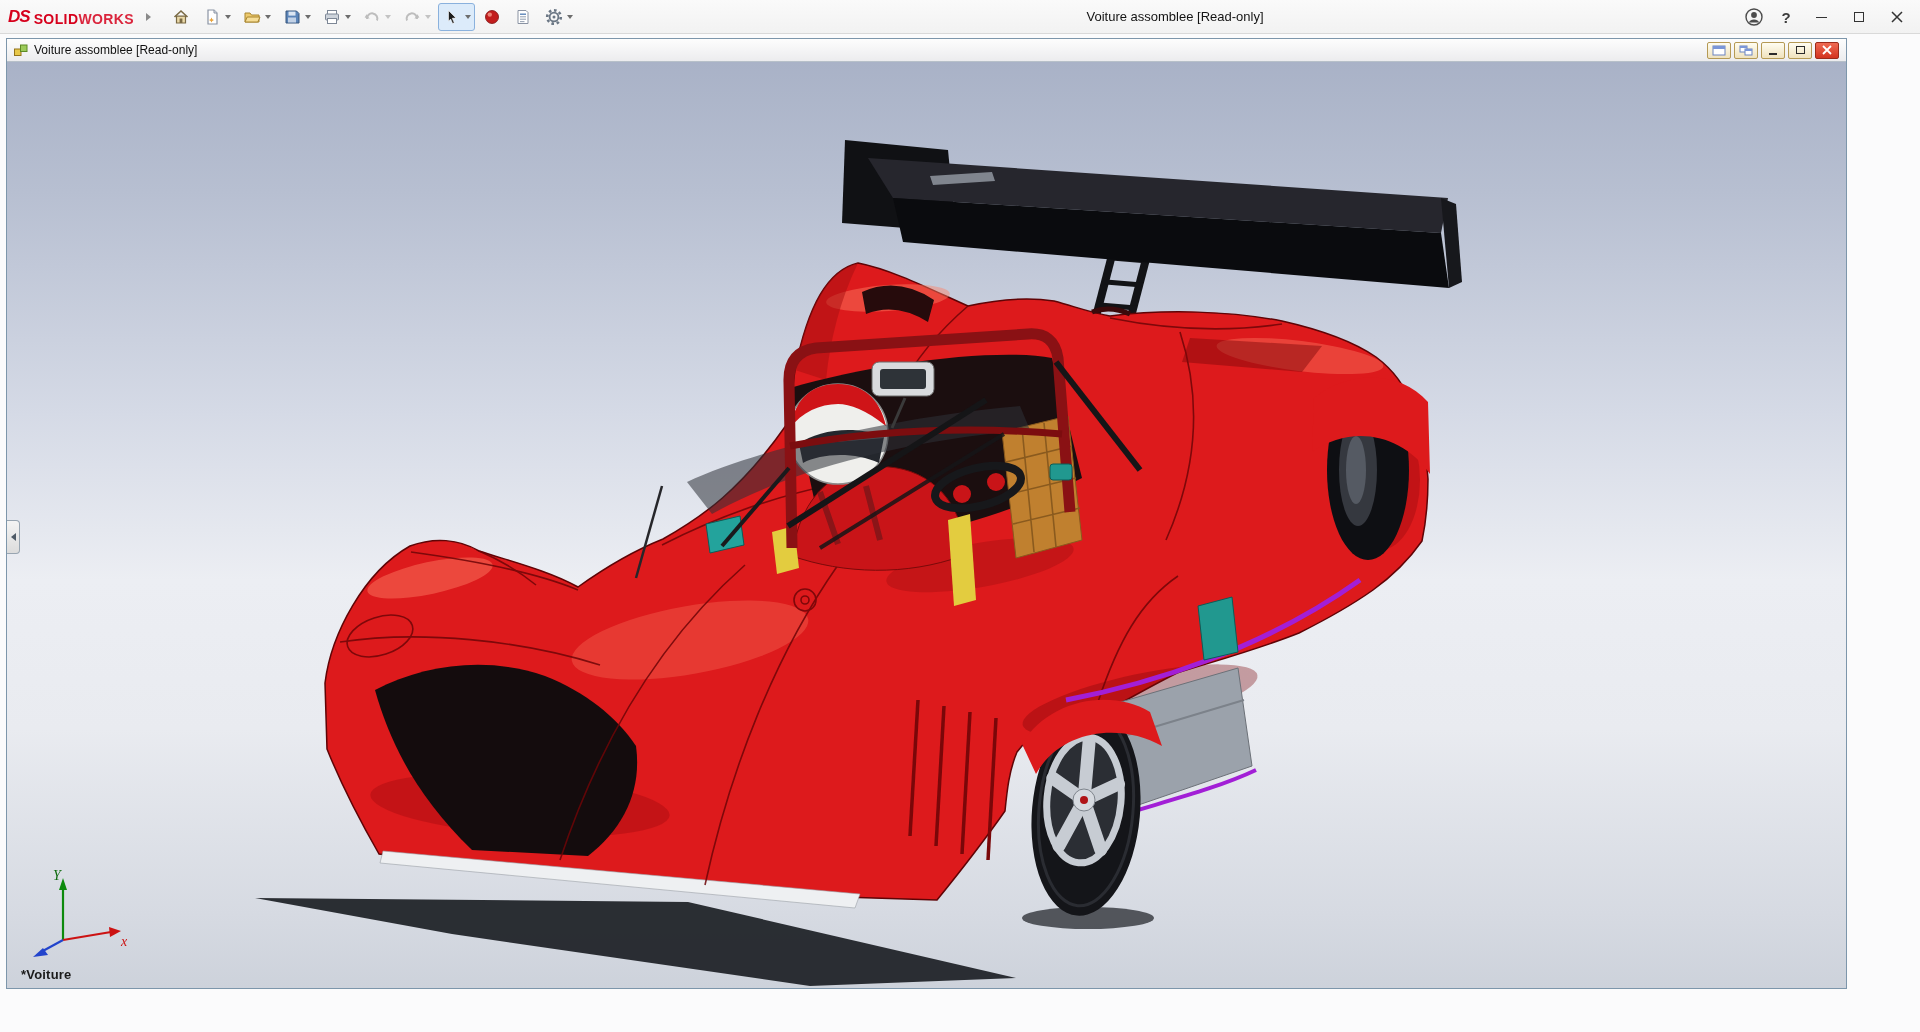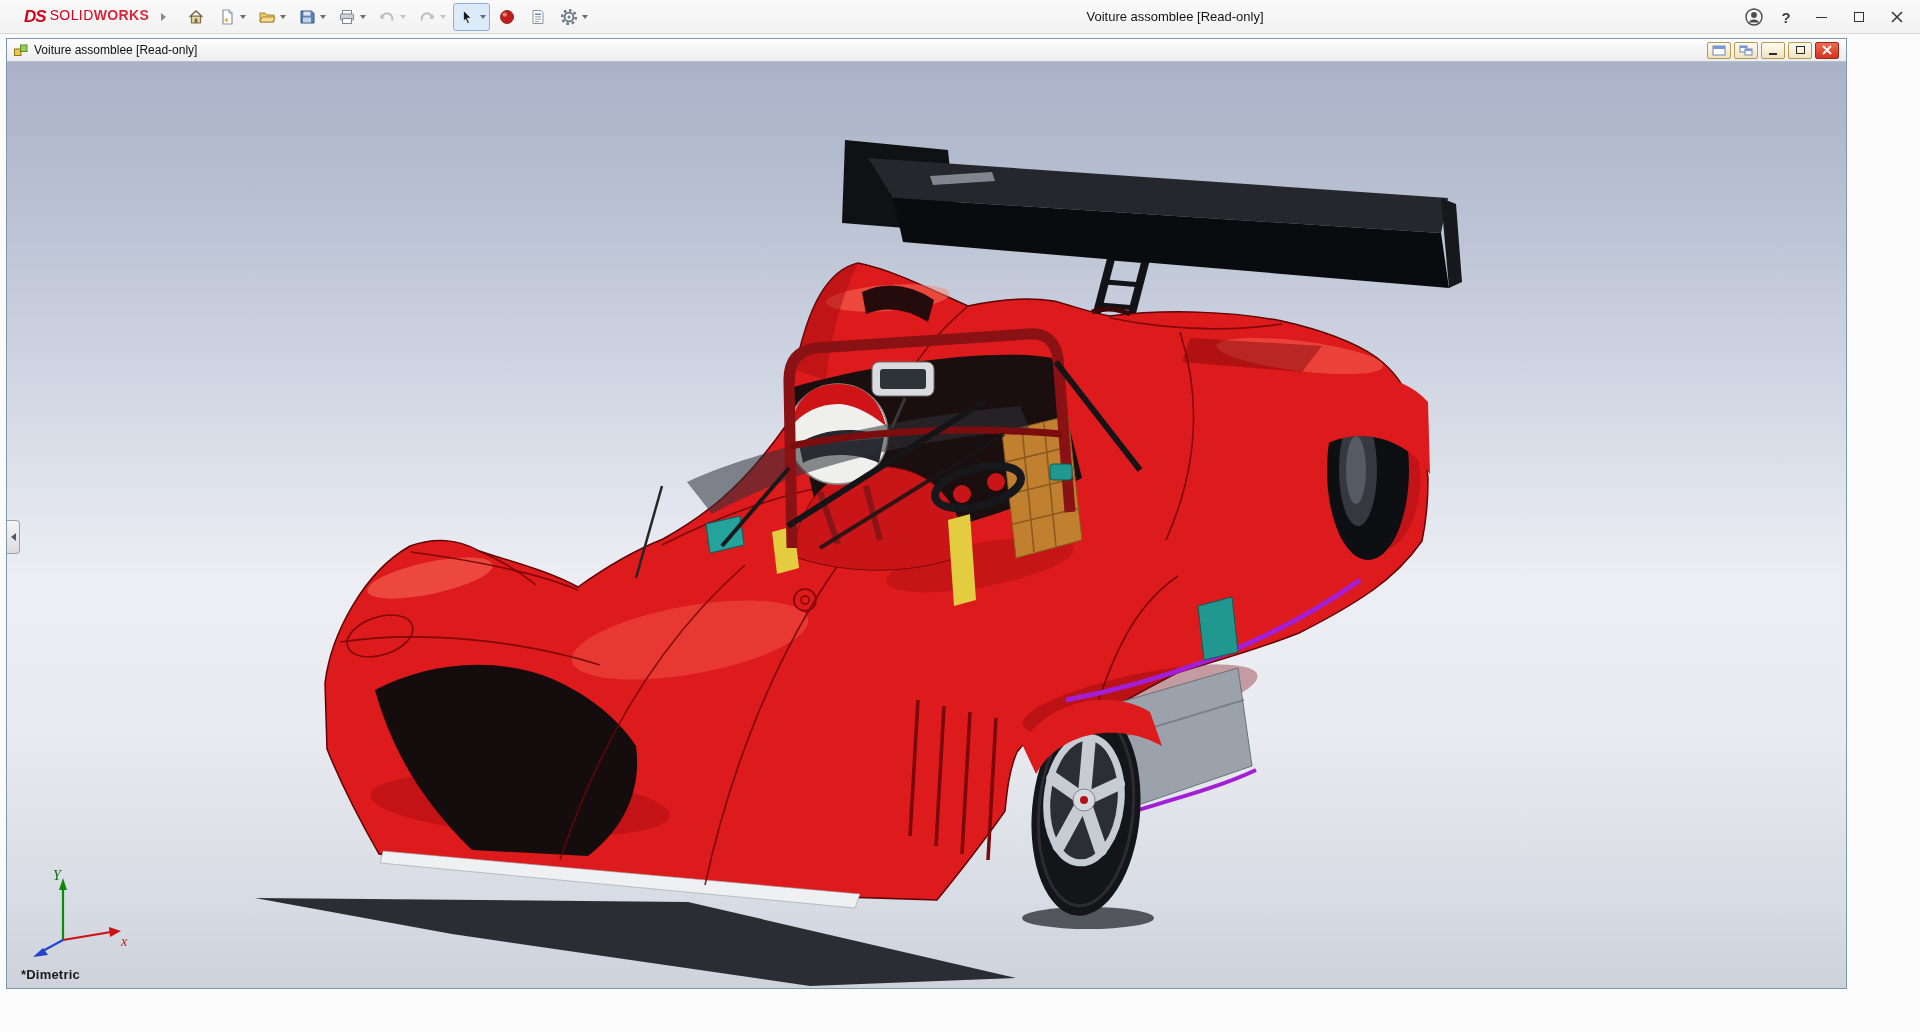--- a/index.html
+++ b/index.html
@@ -1,24 +1,24 @@
 <!DOCTYPE html>
 <html><head>
 <meta charset="utf-8">
 <style>
   *{box-sizing:border-box;margin:0;padding:0}
   html,body{width:1920px;height:1032px;overflow:hidden}
   body{position:relative;background:#fbfbfc;font-family:"Liberation Sans","DejaVu Sans",sans-serif;-webkit-user-select:none;user-select:none}
 
   
   .titlebar{position:absolute;left:0;top:0;width:1920px;height:34px;background:linear-gradient(#fafafa,#f2f2f2);border-bottom:1px solid #d9d9d9;display:flex;align-items:center;padding:0 8px;z-index:20}
-  .brand{display:flex;align-items:flex-start;margin-left:16px;white-space:nowrap}
+  .brand{display:flex;align-items:flex-end;margin-left:0;white-space:nowrap}
   .brand-mark{color:#d6001c;font-weight:800;font-style:italic;font-size:17px;letter-spacing:-1px;margin-right:4px}
   .brand-name{color:#d6001c;font-size:14px;letter-spacing:.4px}
-  .brand-name b{font-weight:400}
+  .brand-name b{font-weight:700}
   .brand-name .light{font-weight:700;opacity:.85}
   .flyout-arrow{width:0;height:0;border-top:4px solid transparent;border-bottom:4px solid transparent;border-left:5px solid #8a8a8a;margin:0 16px 0 12px}
   .qat{display:flex;align-items:center;gap:3px}
   .tb-btn{display:flex;align-items:center;height:28px;padding:0 3px;border:1px solid transparent;border-radius:3px;cursor:default}
   .tb-btn.pressed{background:#dcebfa;border-color:#8ab1dd}
   .tb-ic{display:flex;align-items:center;justify-content:center;width:20px;height:20px}
   .caret{width:0;height:0;border-left:3.5px solid transparent;border-right:3.5px solid transparent;border-top:4px solid #6d6d6d;margin-left:3px}
   .caret.disabled{border-top-color:#c3c3c3}
   .title-center{position:absolute;left:620px;right:190px;top:0;height:34px;line-height:34px;text-align:center;font-size:13px;color:#141414;white-space:nowrap;overflow:hidden}
   .tb-right{position:absolute;right:4px;top:0;height:34px;display:flex;align-items:center}
@@ -381,15 +381,15 @@
         <path d="M40,78 L88,70" stroke="#cc1212"></path>
         <path d="M40,78 L18,90" stroke="#2244cc"></path>
       </g>
       <polygon points="36,28 44,28 40,16" fill="#0d8a0d"></polygon>
       <polygon points="86,65 98,69 87,75" fill="#cc1212"></polygon>
       <polygon points="20,86 25,93 10,95" fill="#2244cc"></polygon>
       <text x="30" y="18" fill="#0d6a0d">Y</text>
       <text x="98" y="84" fill="#cc1212">x</text>
     </svg>
 
-    <div class="orientation">*Dimetric</div>
+    <div class="orientation">*Voiture</div>
   </div>
 </section>
 
 </body></html>

